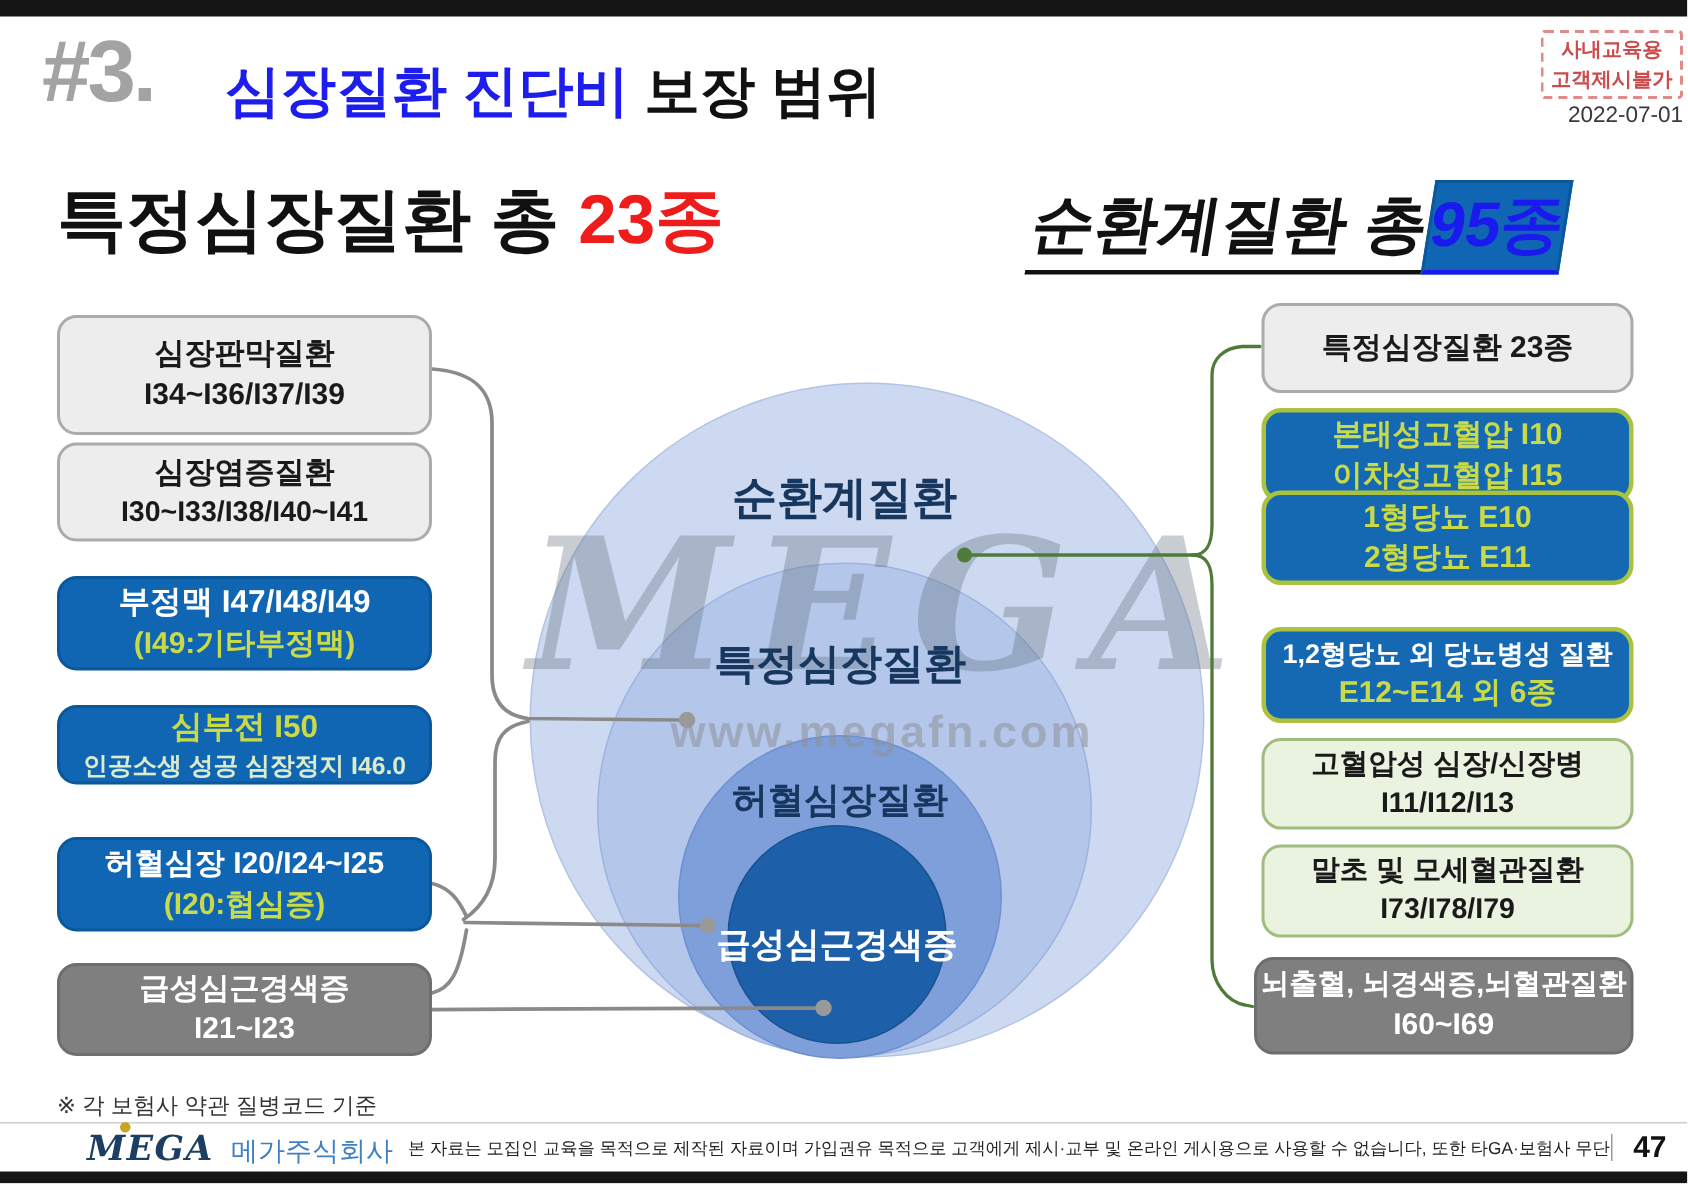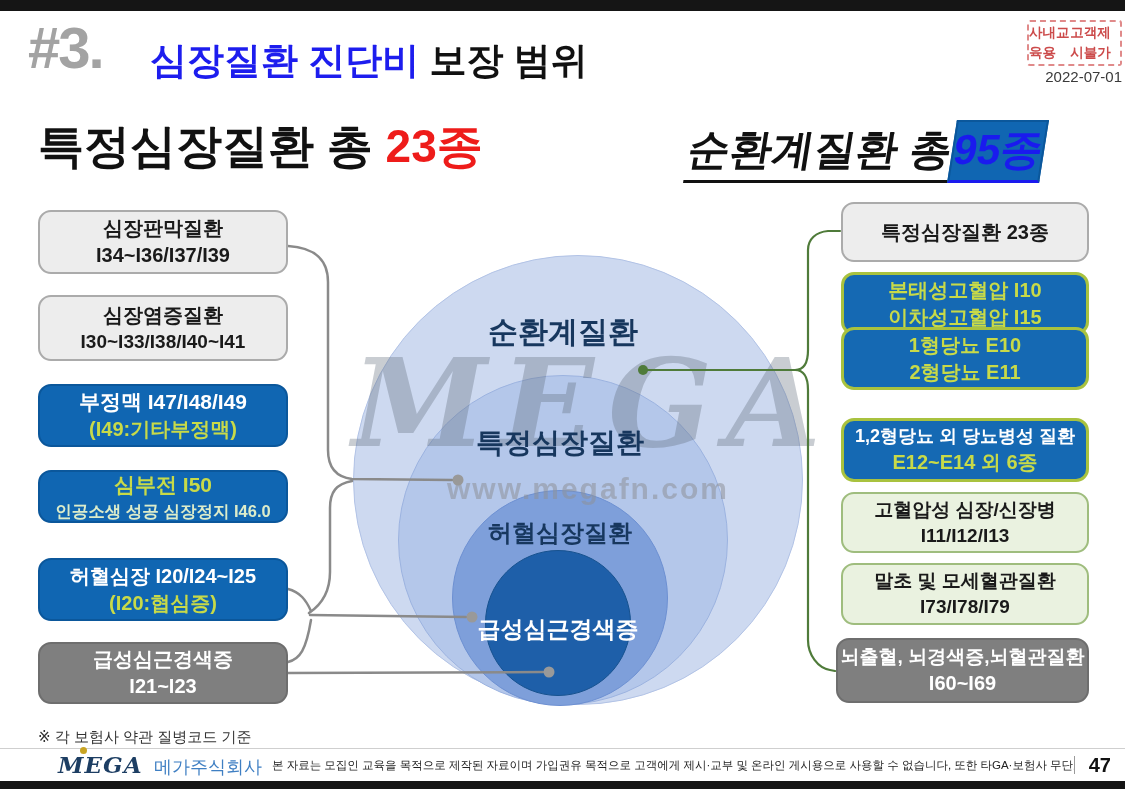--- a/index.html
+++ b/index.html
@@ -9,21 +9,21 @@
   }
   .abs{position:absolute;}
   
   #topstrip{left:0;top:0;width:1125px;height:11px;background:#151515;}
   
   #hdr-num{left:28px;top:14px;font-size:58px;font-weight:bold;color:#a3a3a3;letter-spacing:-2px;}
   #hdr-title{left:150px;top:36px;font-size:37px;font-weight:bold;color:#111;white-space:nowrap;}
   #hdr-title .hl{color:#1d1dee;}
   #stamp{
     left:1027px;top:20px;width:95px;height:46px;border:2px dashed #e08a8a;border-radius:3px;
-    color:#cc4b4b;font-size:13.5px;font-weight:bold;display:flex;flex-direction:row;
+    color:#cc4b4b;font-size:13.5px;font-weight:bold;display:flex;flex-direction:column;
     justify-content:center;align-items:center;line-height:1.45;box-sizing:border-box;
   }
   #hdr-date{left:960px;top:68px;width:162px;text-align:right;font-size:15px;color:#3a3a3a;}
   
   #title-left{left:38px;top:116px;font-size:46px;font-weight:bold;color:#111;white-space:nowrap;}
   #title-left .red{color:#ee1c1a;}
   #title-right{left:688px;top:120px;font-size:42px;font-weight:bold;color:#111;white-space:nowrap;transform:skewX(-9deg);}
   #title-right .seg{display:inline-block;border-bottom:3px solid #111;padding-bottom:2px;}
   #title-right .blue{color:#1a1aee;border-bottom-color:#1a1aee;}
   
@@ -56,21 +56,21 @@
     text-align:center;font-weight:bold;line-height:1.35;
   }
   .gray-light{background:#ededed;border:2px solid #ababab;color:#1a1a1a;}
   .blue{background:#1066b2;border:2px solid #0b579b;}
   .blue-gb{background:#1569b3;border:3px solid #a9c23f;}
   .green-light{background:#eaf2e0;border:2px solid #9fbd7e;color:#1a1a1a;}
   .gray-dark{background:#7f7f7f;border:2px solid #6e6e6e;color:#ffffff;}
   .t-white{color:#ffffff;} .t-lime{color:#c8da48;} .t-pale{color:#dcecca;}
   .fs20{font-size:20px;} .fs19{font-size:19px;} .fs18{font-size:18px;} .fs17{font-size:16.5px;} .fs21{font-size:21px;}
   
-  #lb0{left:38px;top:210px;height:64px;}
+  #lb0{left:38px;top:210px;height:80px;}
   #lb1{left:38px;top:295px;height:66px;}
   #lb2{left:38px;top:384px;height:63px;}
   #lb3{left:38px;top:470px;height:53px;}
   #lb4{left:38px;top:558px;height:63px;}
   #lb5{left:38px;top:642px;height:62px;}
   
   #rb0{left:841px;top:202px;height:60px;width:248px;}
   #rb1{left:841px;top:272px;height:63px;width:248px;}
   #rb2{left:841px;top:327px;height:63px;width:248px;}
   #rb3{left:841px;top:418px;height:64px;width:248px;}

